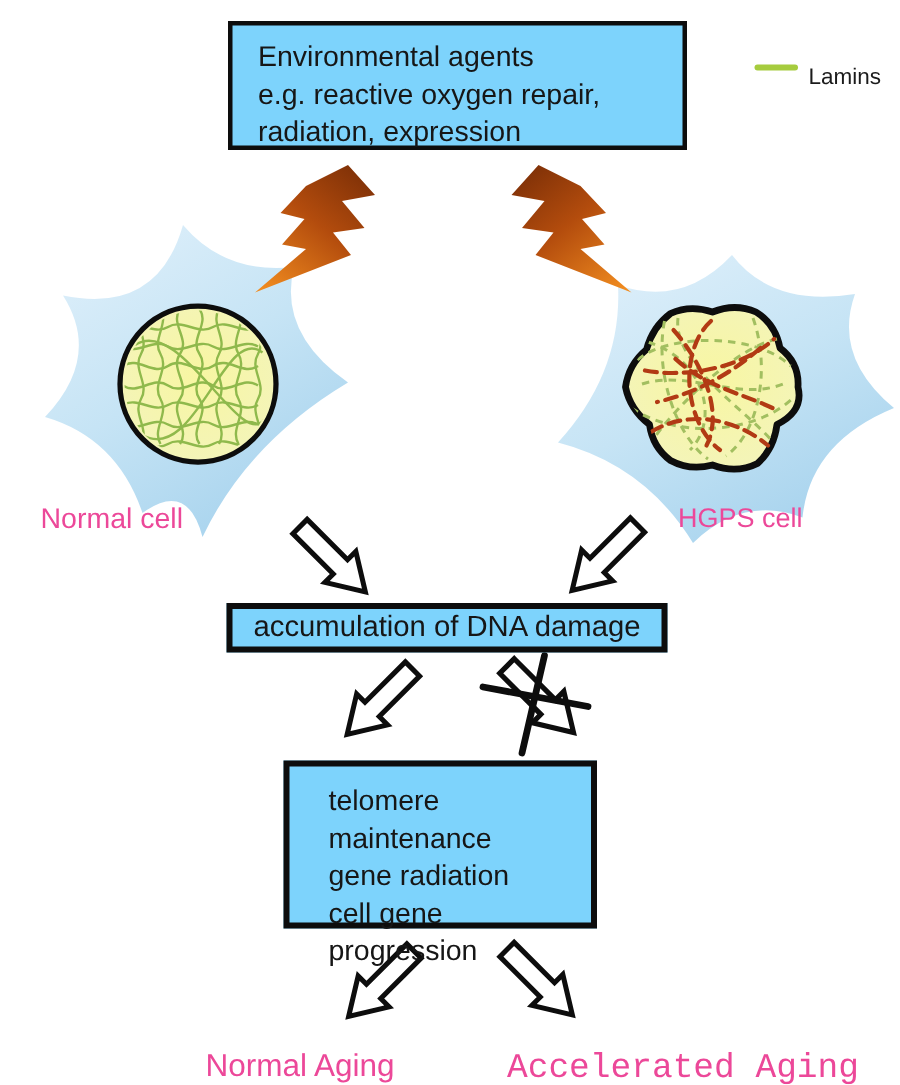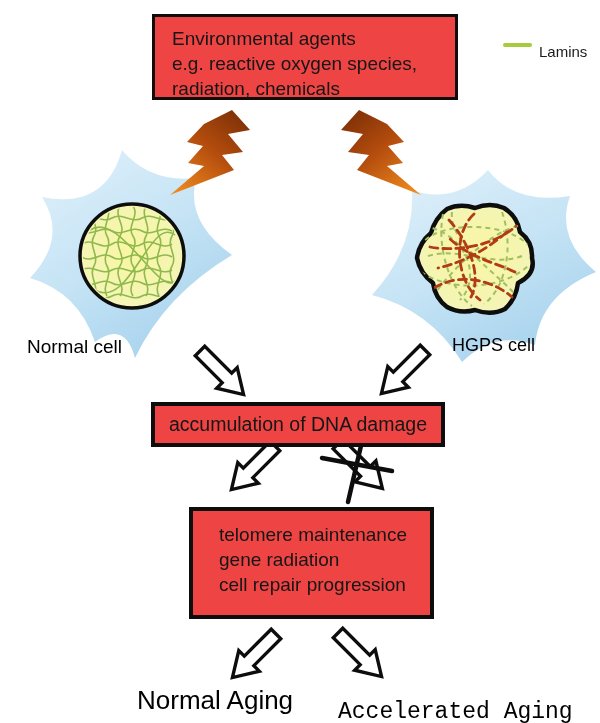--- a/index.html
+++ b/index.html
@@ -3,32 +3,32 @@
 <meta charset="utf-8">
 <style>
   html,body{margin:0;padding:0;background:#fff;}
   .stage{
     position:relative;width:600px;height:723px;background:#ffffff;overflow:hidden;
     font-family:"Liberation Sans",sans-serif;color:#111;
   }
   .stage *{box-sizing:border-box;}
   svg.art{position:absolute;left:0;top:0;width:600px;height:723px;}
   .box{
-    position:absolute;background:#ef4444;border:3px solid #0d0d0d;color:#161616;
+    position:absolute;background:#7dd3fc;border:3px solid #0d0d0d;color:#161616;
   }
   .env-box{left:152px;top:14px;width:306px;height:86px;padding:9px 6px 0 17px;
     font-size:19px;line-height:25px;}
-  .dna-box{left:151px;top:402px;width:294px;height:45px;border-width:4px;
+  .dna-box{left:151px;top:402px;width:294px;height:33px;border-width:4px;
     font-size:19.5px;display:flex;align-items:center;justify-content:center;}
-  .proc-box{left:189px;top:507px;width:245px;height:112px;border-width:4px;
+  .proc-box{left:189px;top:507px;width:209px;height:112px;border-width:4px;
     padding:11px 4px 0 26px;font-size:19px;line-height:25px;}
-  .lbl{position:absolute;font-size:19px;color:#000000;white-space:nowrap;}
+  .lbl{position:absolute;font-size:19px;color:#ec4899;white-space:nowrap;}
   .lbl-normal-cell{left:27px;top:336px;}
   .lbl-hgps-cell{left:452px;top:335px;font-size:18px;}
-  .lbl-normal-aging{left:137px;top:685px;font-size:26px;}
+  .lbl-normal-aging{left:137px;top:699px;font-size:21px;}
   .lbl-accel-aging{left:338px;top:699px;font-size:23px;font-family:Liberation Mono, monospace;}
   .legend{position:absolute;left:503px;top:43px;}
   .legend-row{display:flex;align-items:flex-start;height:21px;}
   .legend-swatch{width:29px;height:4px;border-radius:2px;margin-right:7px;flex:0 0 auto;}
   .sw-lamins{background:#a6cc3e;}
   .sw-progerin{background:#bc4318;}
   .legend-label{font-size:15px;color:#1b1b1b;white-space:nowrap;}
 </style>
 </head>
 <body>
@@ -125,40 +125,40 @@
     <g stroke="#0d0d0d" stroke-width="4.5" stroke-linecap="round">
       <line x1="363" y1="437" x2="348" y2="502"></line>
       <line x1="322" y1="458" x2="392" y2="471"></line>
     </g>
     <use href="#arrowShape" transform="translate(276,634) rotate(135) scale(1.12)" stroke-width="2.7"></use>
     <use href="#arrowShape" transform="translate(338,633) rotate(45) scale(1.12)" stroke-width="2.7"></use>
   </svg>
 
   <div class="box env-box">
     <div>Environmental agents</div>
-    <div>e.g. reactive oxygen species,</div>
-    <div>radiation, chemicals</div>
+    <div>e.g. reactive oxygen repair,</div>
+    <div>radiation, expression</div>
   </div>
 
   <div class="legend">
     <div class="legend-row">
       <span class="legend-swatch sw-lamins"></span>
       <span class="legend-label">Lamins</span>
     </div>
   </div>
 
   <div class="lbl lbl-normal-cell">Normal cell</div>
   <div class="lbl lbl-hgps-cell">HGPS cell</div>
 
   <div class="box dna-box">
     <span>accumulation of DNA damage</span>
   </div>
 
   <div class="box proc-box">
     <div>telomere maintenance</div>
     <div>gene radiation</div>
-    <div>cell repair progression</div>
+    <div>cell gene progression</div>
   </div>
 
   <div class="lbl lbl-normal-aging">Normal Aging</div>
   <div class="lbl lbl-accel-aging">Accelerated Aging</div>
 
 </div>
 
 </body></html>

